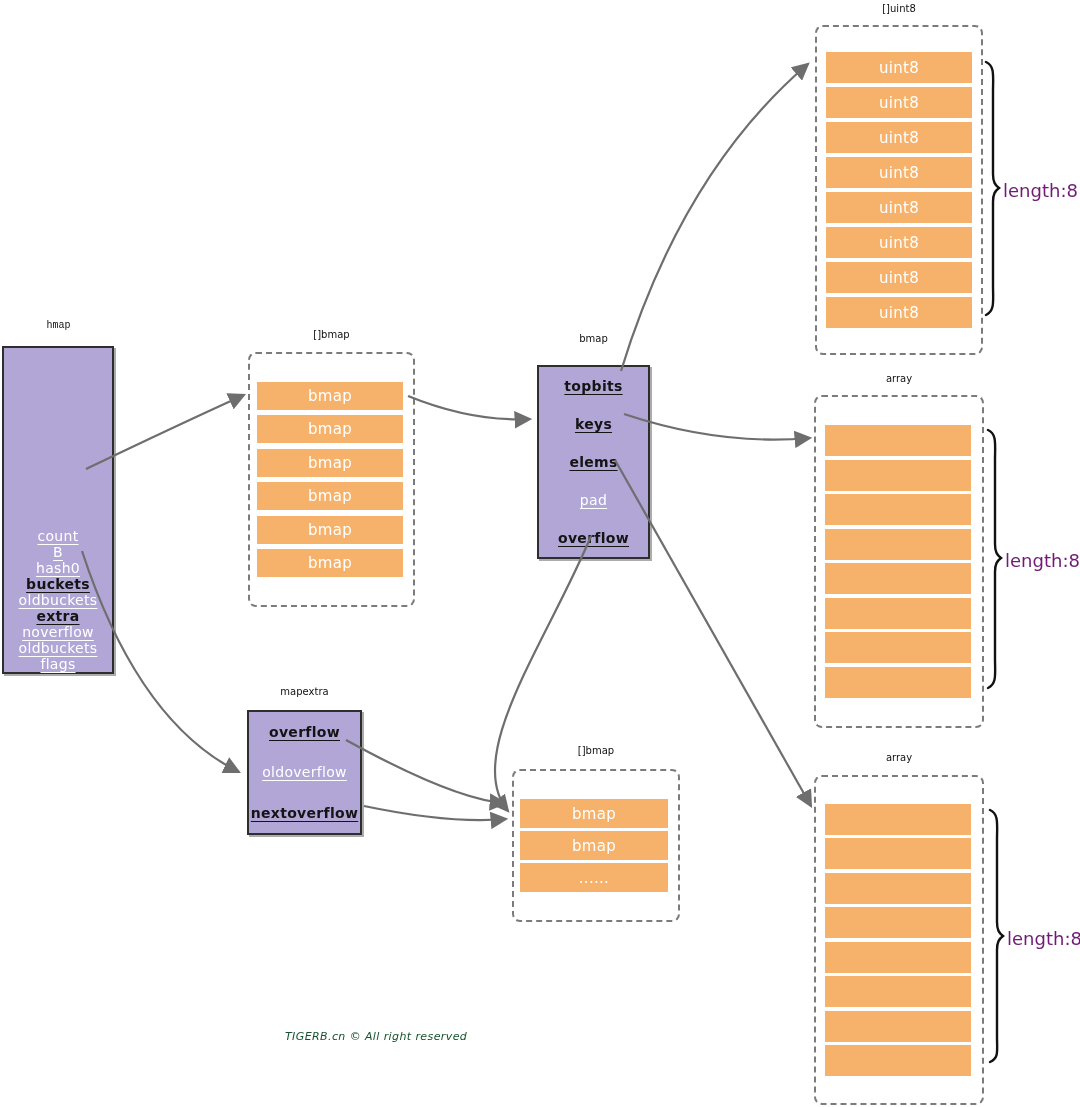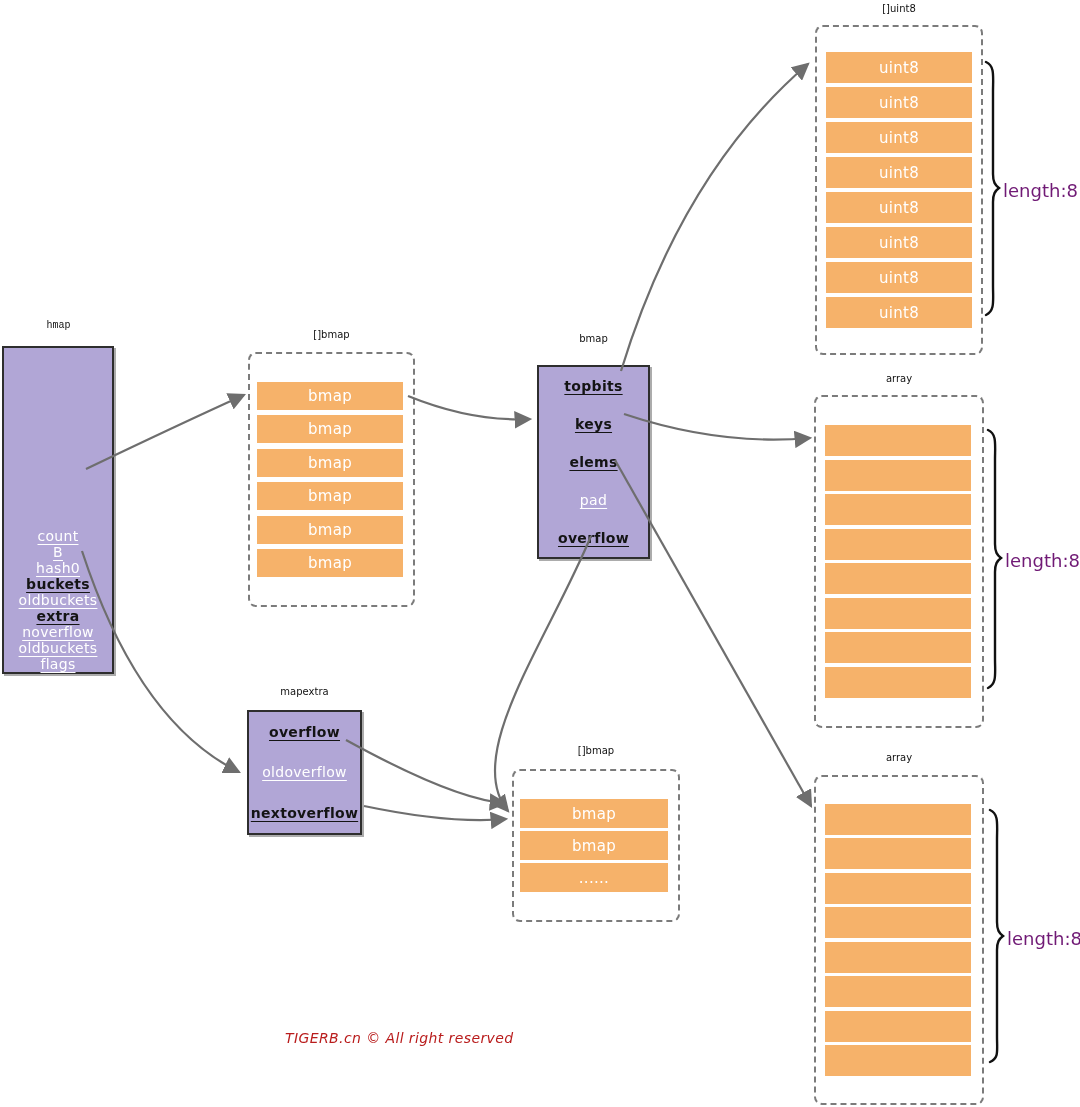--- a/index.html
+++ b/index.html
@@ -34,21 +34,21 @@
   }
   .cell {
     background:#f6b26a; color:#fff; font-size:15px;
     display:flex; align-items:center; justify-content:center;
     flex:none; letter-spacing:.3px;
   }
 
   
   .node-title { position:absolute; z-index:2; text-align:center; font-size:10px; color:#111; }
   .len-label  { position:absolute; z-index:2; font-size:18px; font-weight:400; color:#701a75; white-space:nowrap; }
-  #footer-credit { position:absolute; z-index:2; font-size:14px; font-style:italic; color:#b91c1c; letter-spacing:.4px; }
+  #footer-credit { position:absolute; z-index:2; font-size:11px; font-style:italic; color:#14532d; letter-spacing:.4px; }
 
   
   #t-hmap        { left:2px;   top:320px; width:113px;font-family:Liberation Mono, monospace; }
   #hmap-box      { left:2px;   top:346px; width:112px; height:328px;justify-content:flex-end; }
 
   #t-bmap-slice  { left:248px; top:329px; width:167px; }
   #bmap-slice-top-box { left:248px; top:352px; width:167px; height:255px; }
   #bmap-slice-top-box .cell { height:28px; margin:2.75px 10px 2.75px 7px; }
 
   #t-bmap        { left:537px; top:333px; width:113px; }

